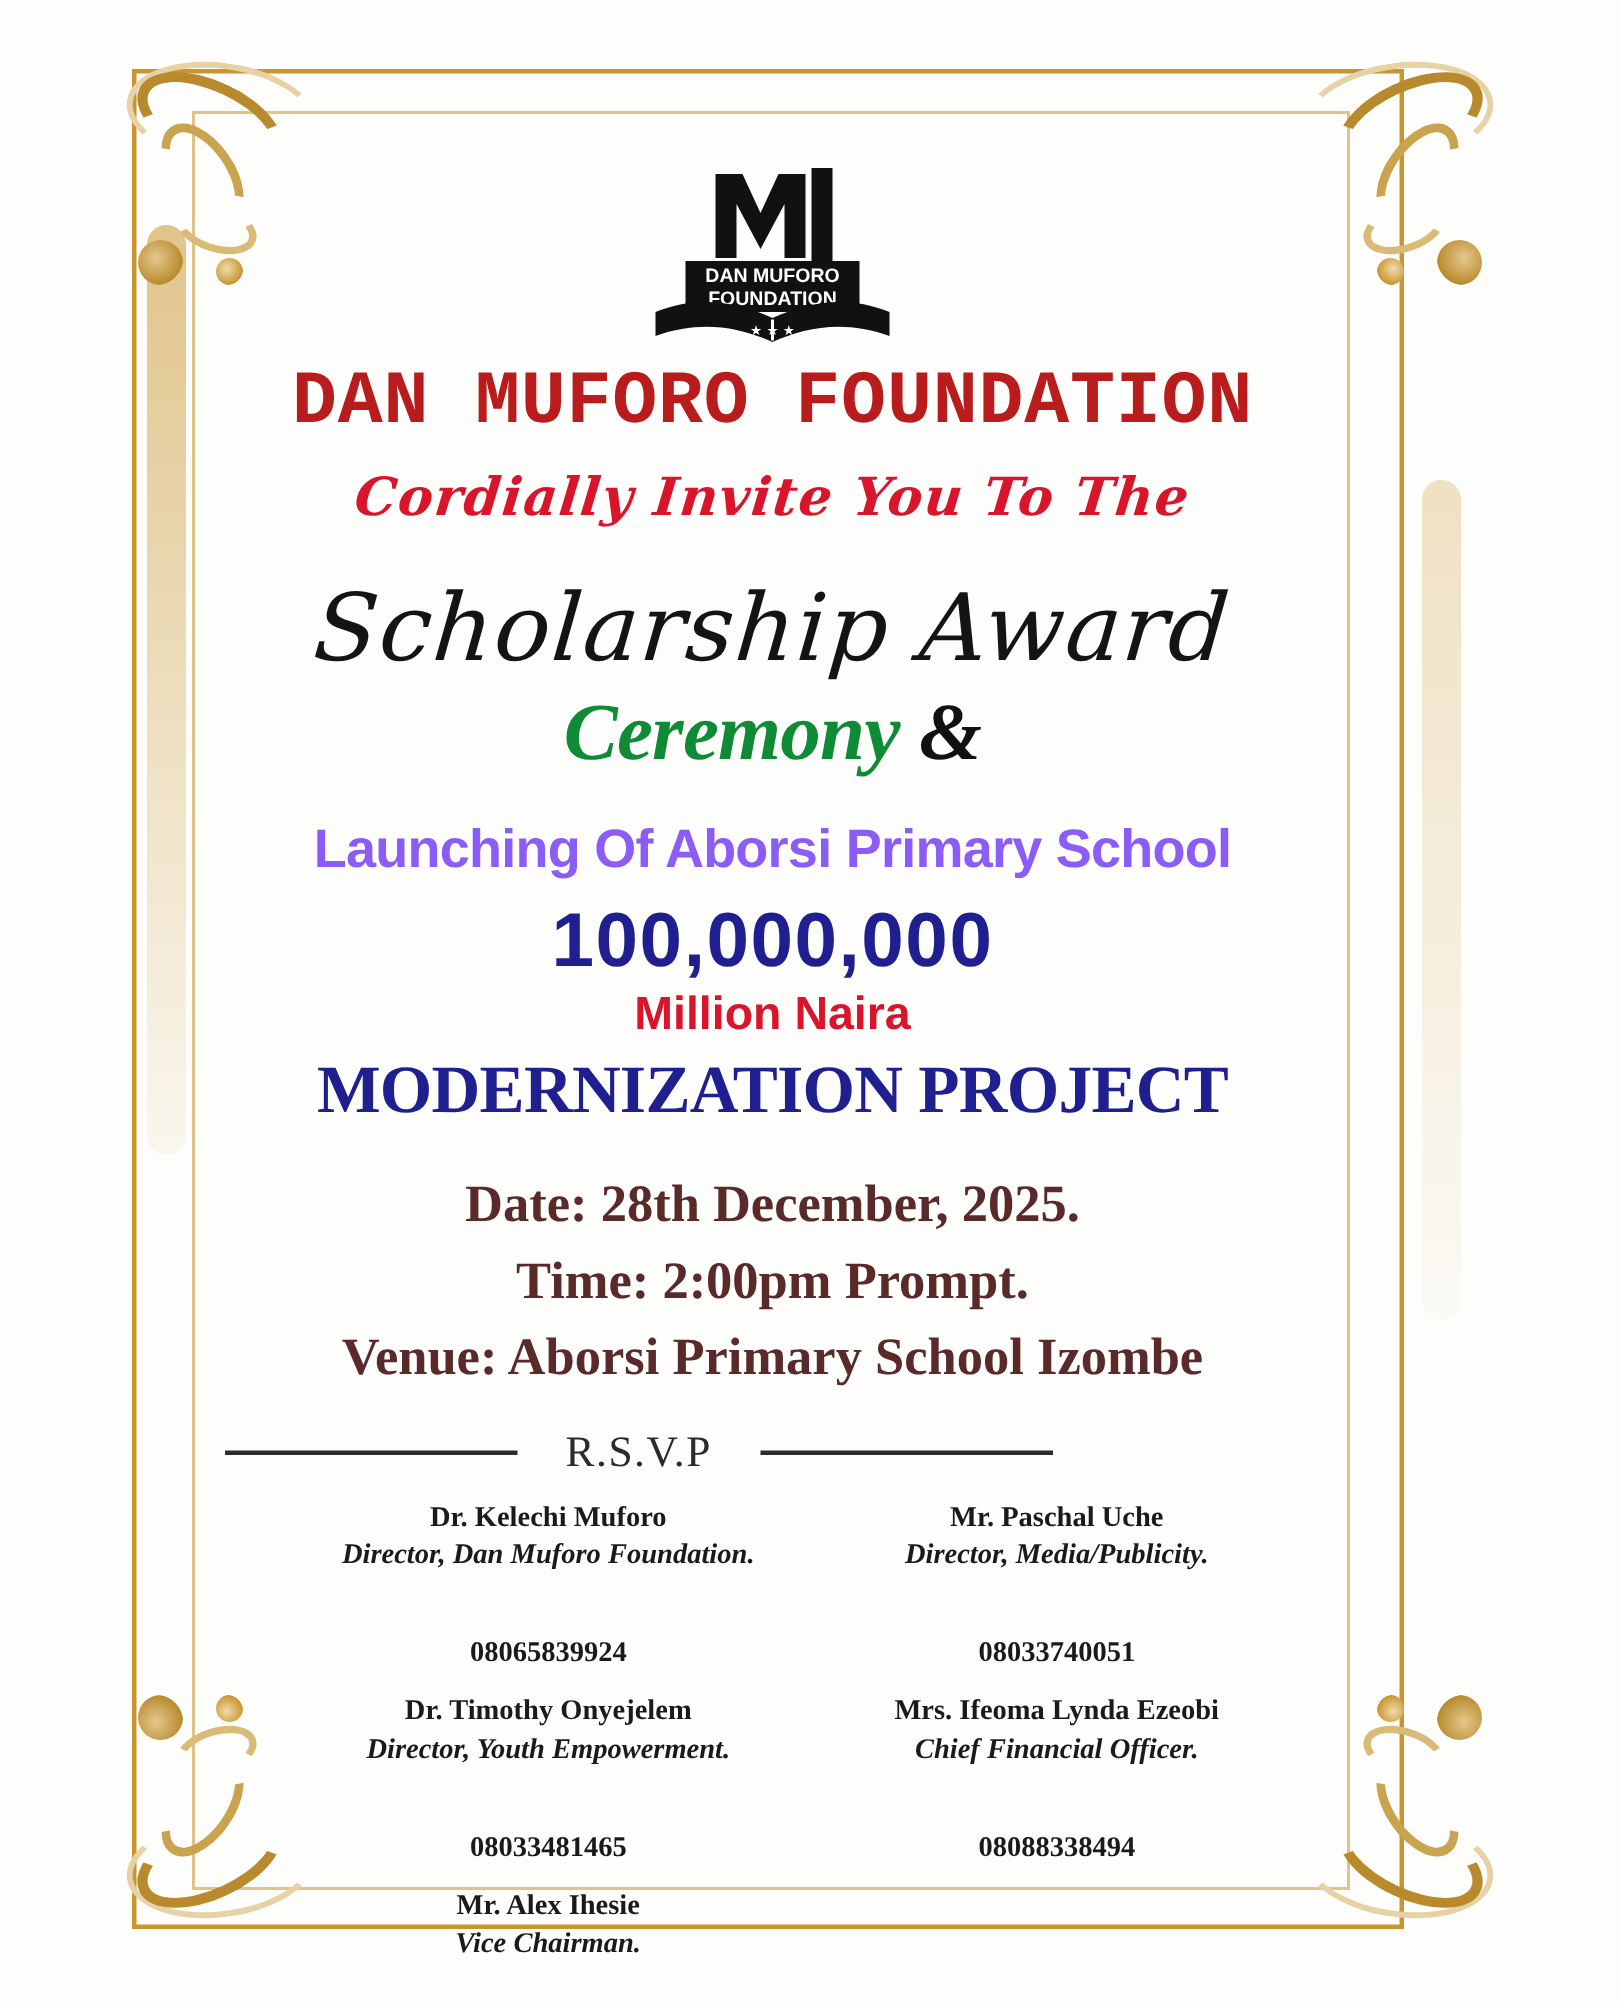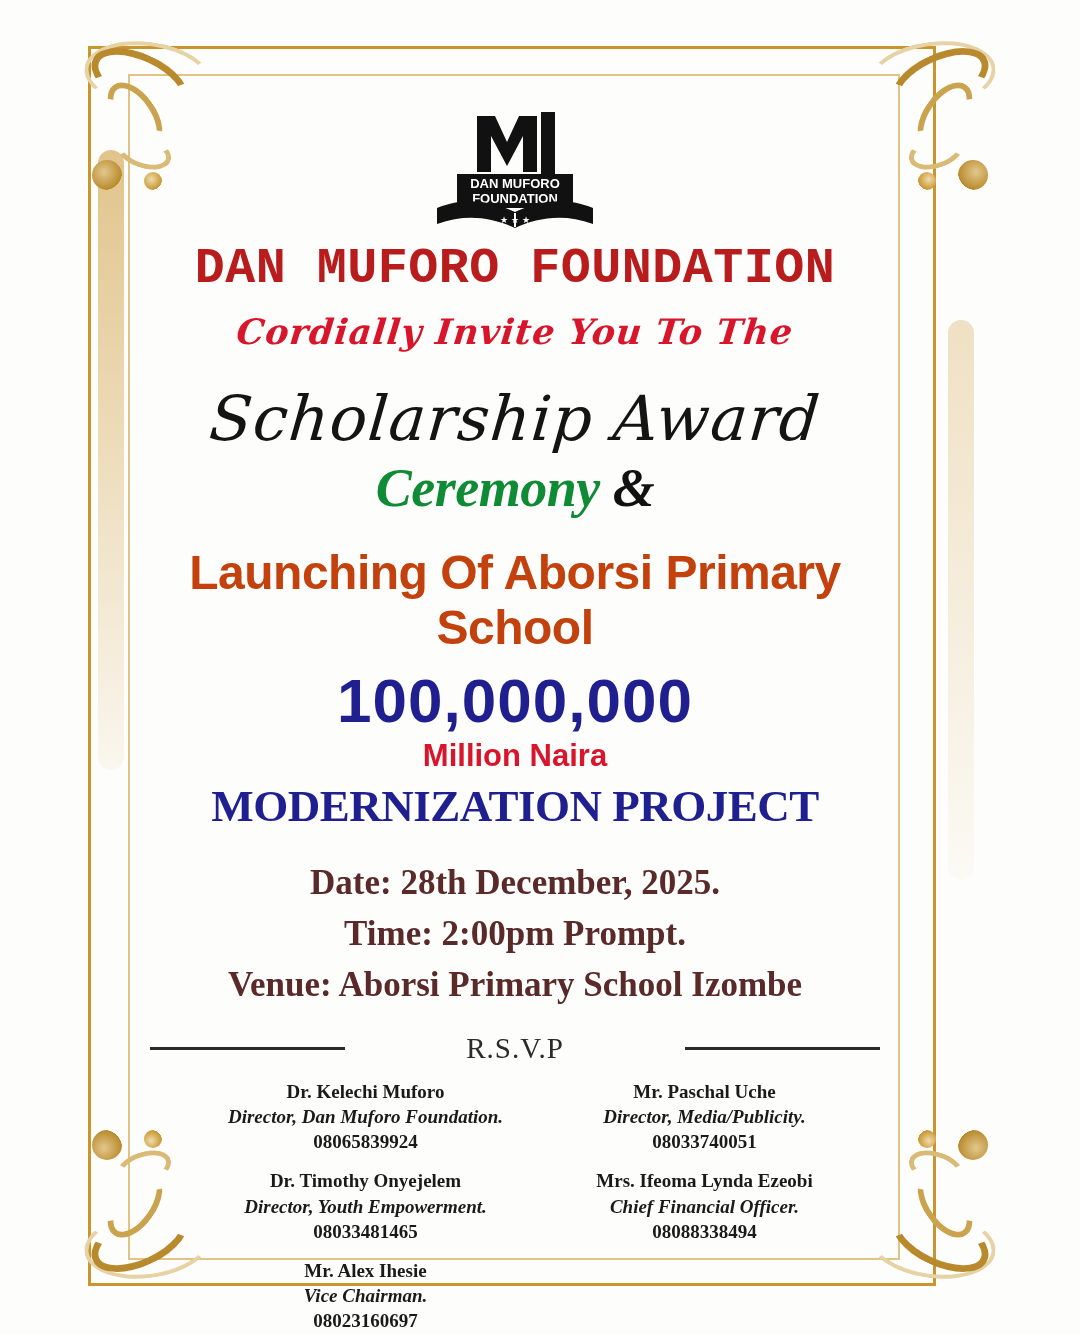--- a/index.html
+++ b/index.html
@@ -167,30 +167,30 @@
     font-style: italic;
     font-size: 54px;
     letter-spacing: -0.5px;
   }
   .ceremony-word { color: #0f8a35; }
   .amp { color: #111111; }
 
   .launching {
     font-family: "Liberation Sans", sans-serif;
     font-weight: bold;
-    font-size: 48px;
-    color: #c2410c;
+    font-size: 36px;
+    color: #8b5cf6;
     margin-top: 26px;
     letter-spacing: -0.5px;
   }
 
   .amount {
     font-family: "Liberation Sans", sans-serif;
     font-weight: bold;
-    font-size: 62px;
+    font-size: 51px;
     color: #1f1f8f;
     margin-top: 10px;
     letter-spacing: 1px;
   }
 
   .million {
     font-family: "Liberation Sans", sans-serif;
     font-weight: bold;
     font-size: 31px;
     color: #d8152a;
@@ -211,21 +211,21 @@
     color: #5a2a2a;
     font-family: "Liberation Serif", serif;
     font-weight: bold;
   }
   .details div { font-size: 35px; line-height: 1.45; }
 
   .rsvp-row {
     margin-top: 22px;
     display: flex;
     align-items: center;
-    justify-content: space-between;
+    justify-content: flex-start;
     gap: 32px;
   }
   .rsvp-row .rule {
     height: 3px;
     background: #2b2b2b;
     flex: 0 0 195px;
   }
   .rsvp-label {
     font-family: "Liberation Serif", serif;
     font-size: 29px;
@@ -245,21 +245,21 @@
   .contact {
     margin-bottom: 14px;
     color: #1a1a1a;
     font-family: "Liberation Serif", serif;
     font-weight: bold;
     font-size: 19px;
     line-height: 1.32;
   }
   .contact .nm { display: block; }
   .contact .rl { display: block; font-style: italic; }
-  .contact .ph { display: block; }
+  .contact .ph { display: block; margin-top: 40px; }
 </style>
 </head>
 <body>
 
 <div class="flyer">
 
   <div class="frame-outer"></div>
   <div class="frame-inner"></div>
 
   <div class="edge-vine vine-left"></div>

